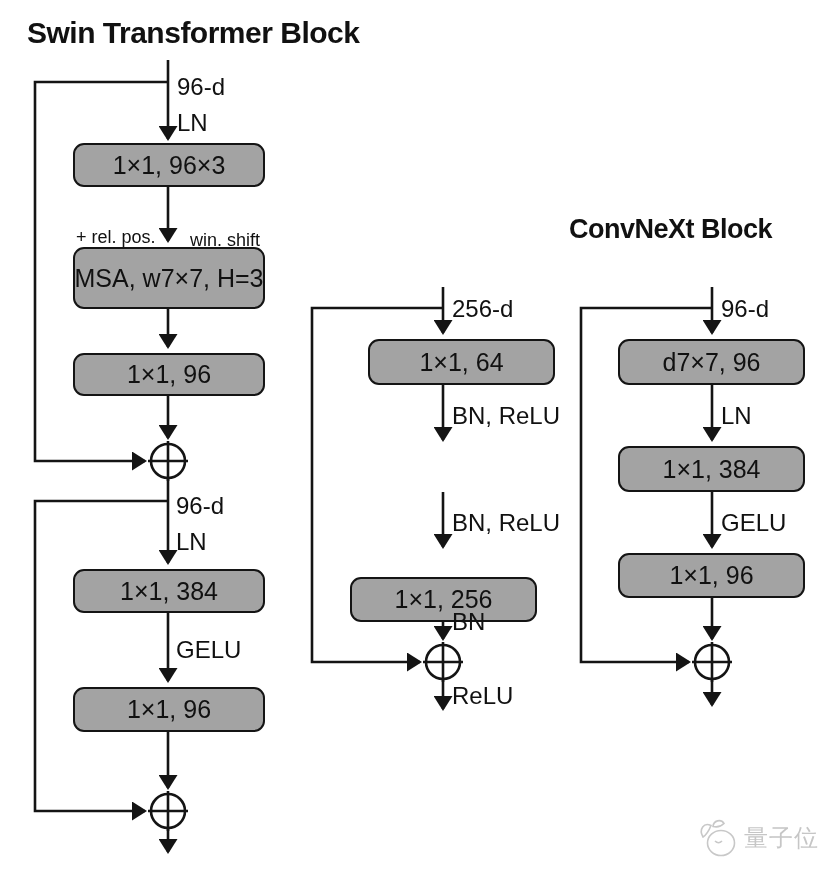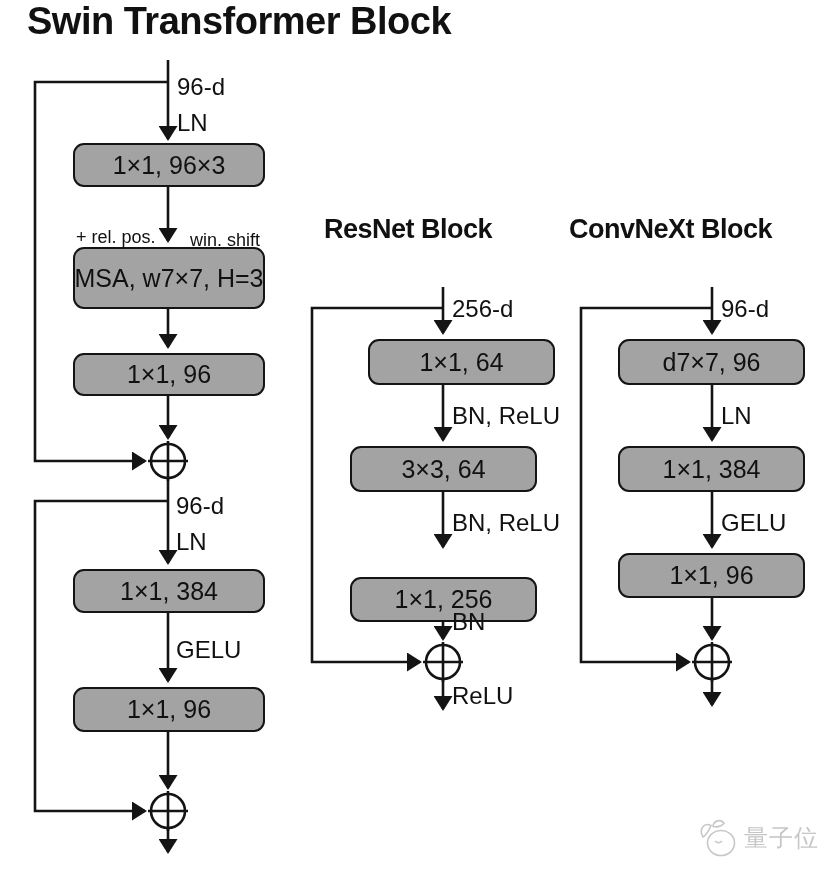--- a/index.html
+++ b/index.html
@@ -80,21 +80,21 @@
       <path d="M712,598 V639" marker-end="url(#ah)"></path>
       <path d="M712,679 V705" marker-end="url(#ah)"></path>
     </g>
     <g stroke="#141414" stroke-width="2.6">
       <circle cx="712" cy="662" r="17" fill="#ffffff"></circle>
       <line x1="692" y1="662" x2="732" y2="662"></line>
       <line x1="712" y1="642" x2="712" y2="682"></line>
     </g>
   </svg>
 
-  <div class="title" style="left:27px;top:0;font-size:38px">Swin Transformer Block</div>
+  <div class="title" style="left:27px;top:16px;font-size:30px">Swin Transformer Block</div>
 
   <div class="lbl" style="left:177px;top:74px">96-d</div>
   <div class="lbl" style="left:177px;top:110px">LN</div>
 
   <div class="box" style="left:73px;top:143px;width:192px;height:44px">1×1, 96×3</div>
 
   <div class="lbl small" style="left:76px;top:228px">+ rel. pos.</div>
   <div class="lbl small" style="left:190px;top:231px">win. shift</div>
 
   <div class="box" style="left:73px;top:247px;width:192px;height:62px">MSA, w7×7, H=3</div>
@@ -103,29 +103,27 @@
 
   <div class="lbl" style="left:176px;top:493px">96-d</div>
   <div class="lbl" style="left:176px;top:529px">LN</div>
 
   <div class="box" style="left:73px;top:569px;width:192px;height:44px">1×1, 384</div>
 
   <div class="lbl" style="left:176px;top:637px">GELU</div>
 
   <div class="box" style="left:73px;top:687px;width:192px;height:45px">1×1, 96</div>
 
-  <div class="title" style="left:324px;top:214px;font-size:27px">ResNet Block</div>
 
   <div class="lbl" style="left:452px;top:296px">256-d</div>
 
   <div class="box" style="left:368px;top:339px;width:187px;height:46px">1×1, 64</div>
 
   <div class="lbl" style="left:452px;top:403px">BN, ReLU</div>
 
-  <div class="box" style="left:350px;top:446px;width:187px;height:46px">3×3, 64</div>
 
   <div class="lbl" style="left:452px;top:510px">BN, ReLU</div>
 
   <div class="box" style="left:350px;top:577px;width:187px;height:45px">1×1, 256</div>
 
   <div class="lbl" style="left:452px;top:609px">BN</div>
 
   <div class="lbl" style="left:452px;top:683px">ReLU</div>
 
   <div class="title" style="left:569px;top:214px;font-size:27px">ConvNeXt Block</div>

